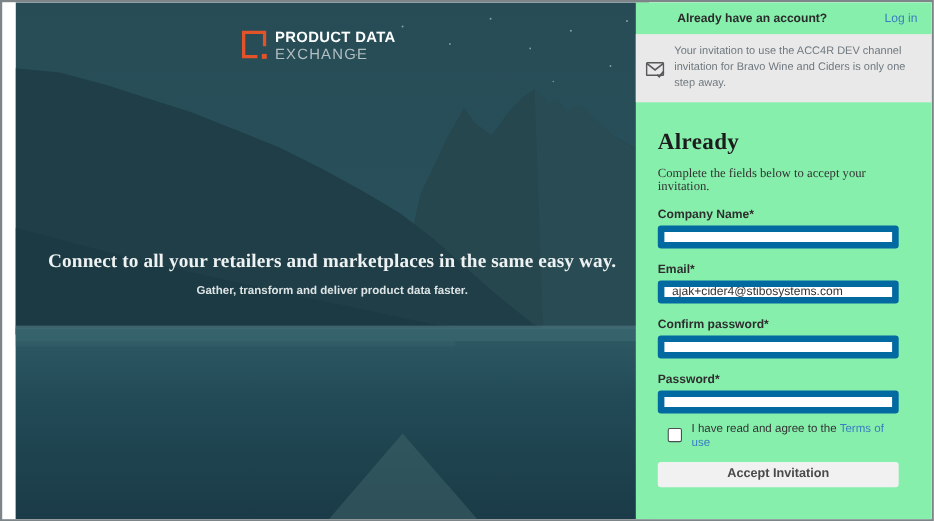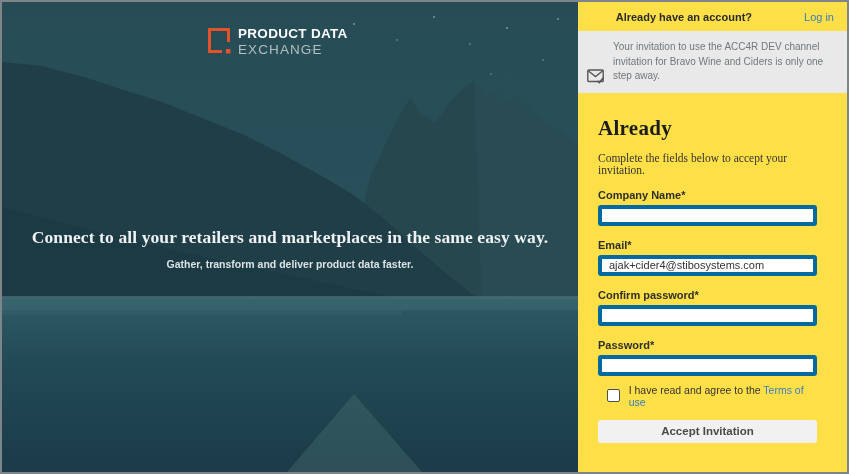--- a/index.html
+++ b/index.html
@@ -1,45 +1,45 @@
 <!DOCTYPE html>
 <html><head>
 <meta charset="utf-8">
 <style>
   html,body{margin:0;padding:0;background:#b9bcbe;font-family:"Liberation Sans",sans-serif;}
   .frame{position:relative;width:849px;height:474px;box-sizing:border-box;border:2px solid #7e8589;background:#fff;overflow:hidden;}
 
   
-  .hero{position:absolute;left:0;top:0;width:576px;height:470px;overflow:hidden;}
+  .hero{position:absolute;left:12px;top:0;width:576px;height:470px;overflow:hidden;}
   .hero svg.bg{position:absolute;left:0;top:0;width:100%;height:100%;display:block;}
   .logo{position:absolute;left:205px;top:25px;display:flex;align-items:flex-start;gap:7px;}
   .logo-text{display:flex;flex-direction:column;line-height:1;}
   .logo-line1{font-size:13.5px;font-weight:700;color:#fcfdfd;letter-spacing:.3px;}
   .logo-line2{font-size:13.5px;font-weight:400;color:#b3bfc1;letter-spacing:1.1px;margin-top:2px;}
   .headline{position:absolute;top:225px;left:0;width:100%;text-align:center;
     font-family:"Liberation Serif",serif;font-size:17.5px;font-weight:600;color:#eef2f2;
     white-space:nowrap;letter-spacing:.1px;}
   .subheadline{position:absolute;top:256px;left:0;width:100%;text-align:center;
     font-size:10.5px;font-weight:600;color:#dce3e4;}
 
   
-  .panel{position:absolute;left:576px;top:0;width:269px;height:470px;background:#fde047;}
+  .panel{position:absolute;left:576px;top:0;width:269px;height:470px;background:#86efac;}
   .topbar{height:29px;display:flex;align-items:center;justify-content:flex-end;gap:12px;padding-right:13px;}
   .topbar .prompt{font-size:11px;font-weight:700;color:#2b2b2b;}
   .topbar .login{font-size:11px;color:#3b7dc0;text-decoration:none;cursor:pointer;margin-left:40px;}
-  .alert{background:#e9e9e9;display:flex;align-items:flex-end;gap:9px;padding:9px 14px 9px 9px;}
+  .alert{background:#e9e9e9;display:flex;align-items:center;gap:9px;padding:9px 14px 9px 9px;}
   .alert .msg{font-size:10px;line-height:14.5px;color:#6f787e;}
   .alert svg{flex:0 0 auto;margin-top:3px;}
   .content{margin:0 30px 0 20px;width:219px;}
   h1.welcome{font-family:"Liberation Serif",serif;font-size:21px;font-weight:600;color:#1c1c1c;
     margin:23px 0 0 0;letter-spacing:.3px;}
   .form-sub{font-family:"Liberation Serif",serif;font-size:11.5px;color:#333;margin-top:11px;}
   .field label{display:block;font-size:11px;font-weight:700;color:#2e2e2e;line-height:13px;margin:13px 0 3px 0;}
   .field:first-of-type label{margin-top:20px;}
-  .field input{width:100%;height:21px;box-sizing:border-box;border:4px solid #0369a1;border-radius:3px;
+  .field input{width:100%;height:21px;box-sizing:border-box;border:6px solid #0369a1;border-radius:3px;
     padding:0 7px;font-size:11px;color:#333;font-family:"Liberation Sans",sans-serif;outline:none;background:#fff;}
   .checkrow{margin-top:8px;display:flex;align-items:center;gap:9px;padding-left:9px;}
   .checkrow input[type=checkbox]{appearance:none;-webkit-appearance:none;width:13px;height:13px;margin:0;
     border:1.5px solid #4a4f52;border-radius:2px;background:#fff;cursor:pointer;}
   .checkrow .agree{font-size:10.5px;color:#333;}
   .checkrow .terms{color:#3b7dc0;text-decoration:none;cursor:pointer;}
   .accept-btn{margin-top:12px;width:100%;height:23px;background:#f1f1f1;border:none;border-radius:3px;
     font-family:"Liberation Sans",sans-serif;font-size:11.5px;font-weight:700;color:#4a4a4a;cursor:pointer;}
 </style>
 </head>

